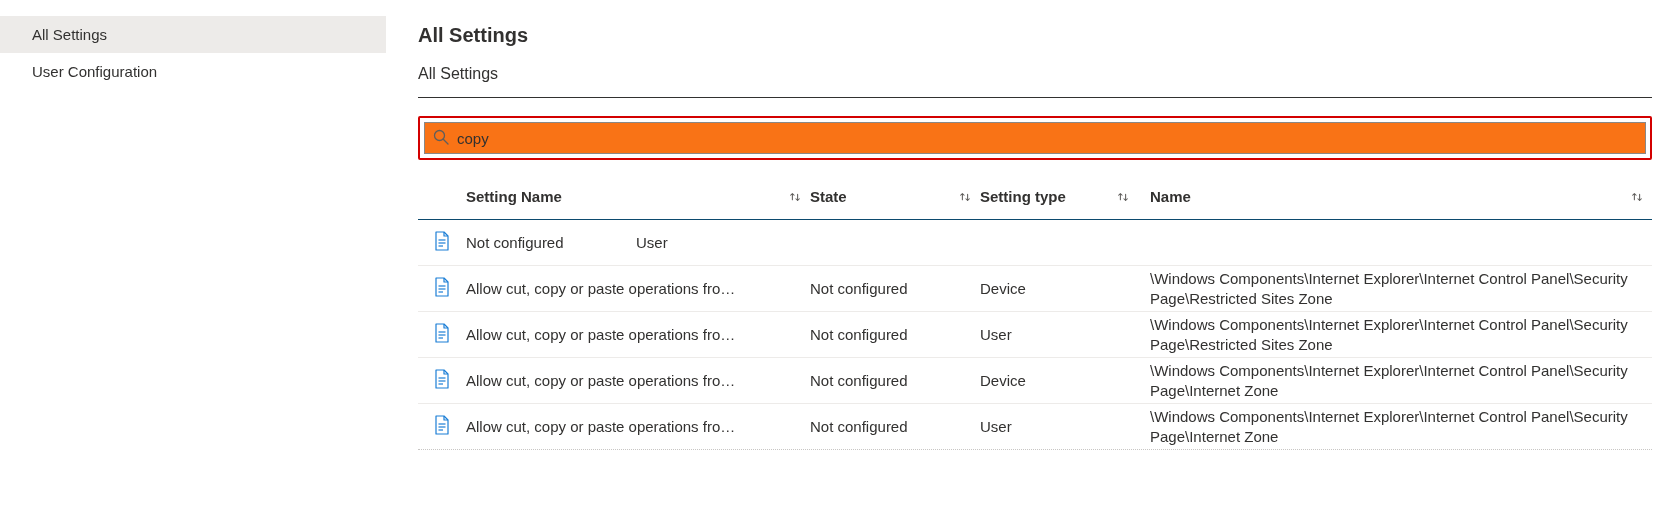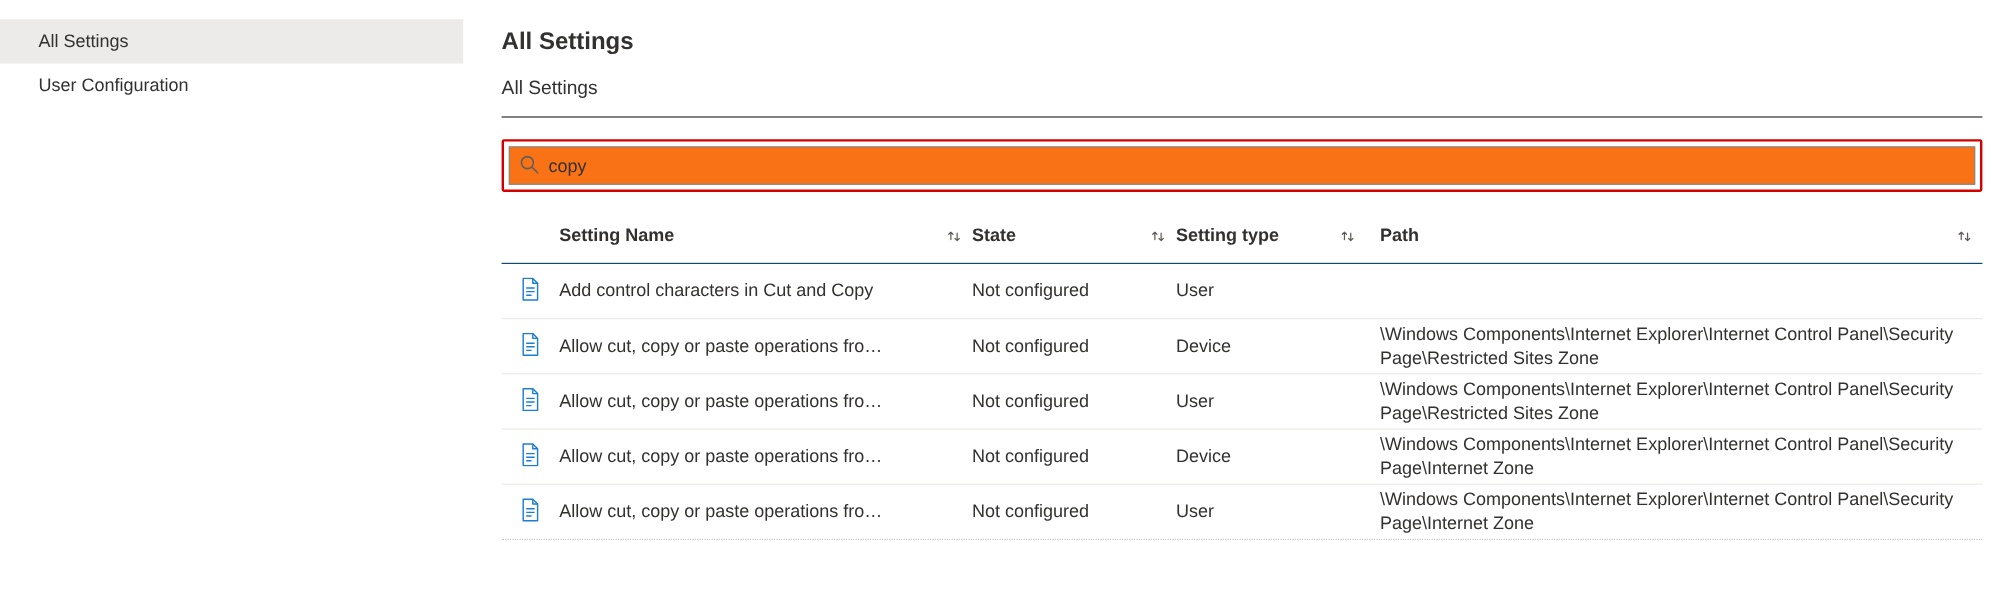--- a/index.html
+++ b/index.html
@@ -213,37 +213,36 @@
         </div>
         <div class="col-type th">
           <span class="label">Setting type</span>
           <span class="sort">
               <svg>
                 <use href="#ic-sort"></use>
               </svg>
             </span>
         </div>
         <div class="col-path th">
-          <span class="label">Path</span>
+          <span class="label">Name</span>
           <span class="sort">
               <svg>
                 <use href="#ic-sort"></use>
               </svg>
             </span>
         </div>
       </div>
 
       <div id="tbody">
           <div class="trow">
             <div class="col-icon">
               <span><svg class="doc-icon">
                   <use href="#ic-doc"></use>
                 </svg></span>
             </div>
-            <div class="col-name"><span class="td">Add control characters in Cut and Copy</span></div>
             <div class="col-state"><span class="td">Not configured</span></div>
             <div class="col-type"><span class="td">User</span></div>
           </div>
           <div class="trow">
             <div class="col-icon">
               <span><svg class="doc-icon">
                   <use href="#ic-doc"></use>
                 </svg></span>
             </div>
             <div class="col-name"><span class="td">Allow cut, copy or paste operations fro…</span></div>

